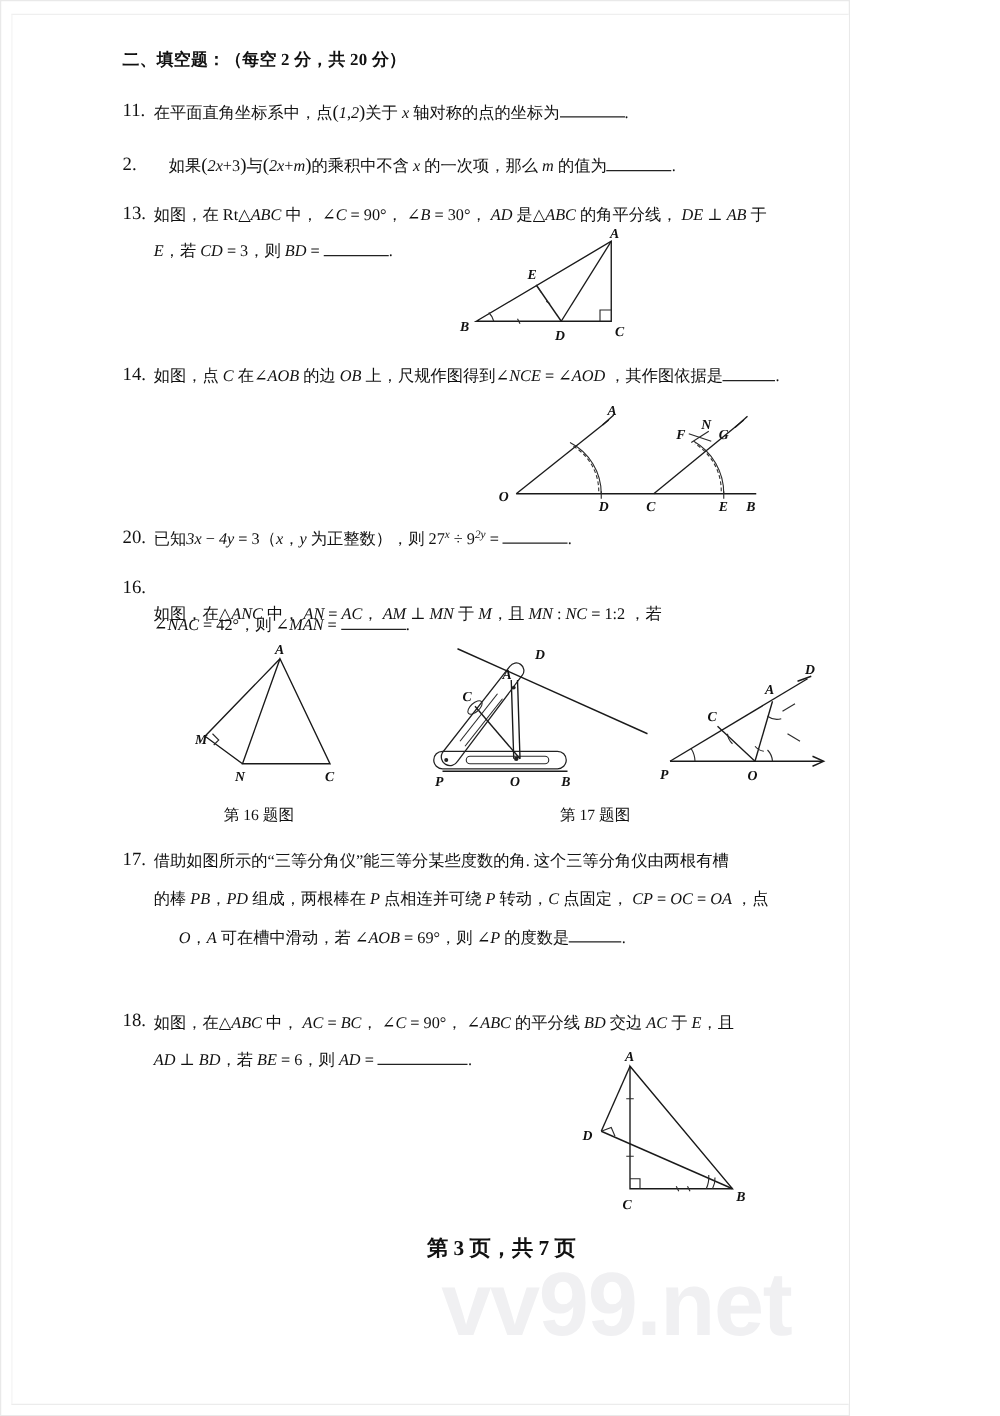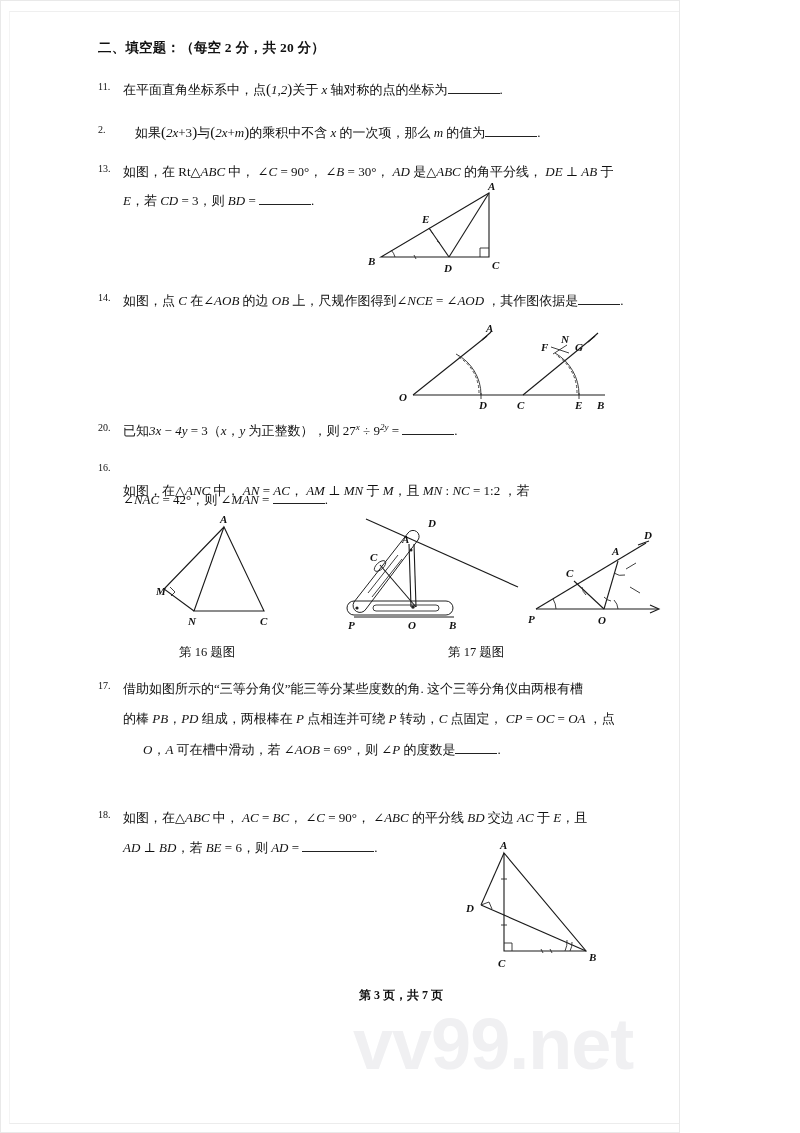--- a/index.html
+++ b/index.html
@@ -57,21 +57,21 @@
     position: absolute;
     left: 97px;
     top: 38px;
     font-weight: bold;
     font-size: 13.5px;
     letter-spacing: 0.2px;
     white-space: nowrap;
   }
   .qnum {
     position: absolute;
-    font-size: 10px;
+    font-size: 15px;
     white-space: nowrap;
   }
   .qline {
     position: absolute;
     font-size: 13px;
     white-space: nowrap;
   }
   .it { font-style: italic; }
   .blank {
     display: inline-block;
@@ -90,21 +90,21 @@
     position: absolute;
     font-size: 12.5px;
     white-space: nowrap;
   }
   .footer {
     position: absolute;
     left: 0;
     top: 986px;
     width: 800px;
     text-align: center;
-    font-size: 12px;
+    font-size: 17px;
     font-weight: bold;
   }
   svg { display: block; }
   .fig { position: absolute; }
   .lbl {
     font-family: "Liberation Serif", serif;
     font-style: italic;
     font-weight: bold;
     font-size: 11px;
     fill: #111;

